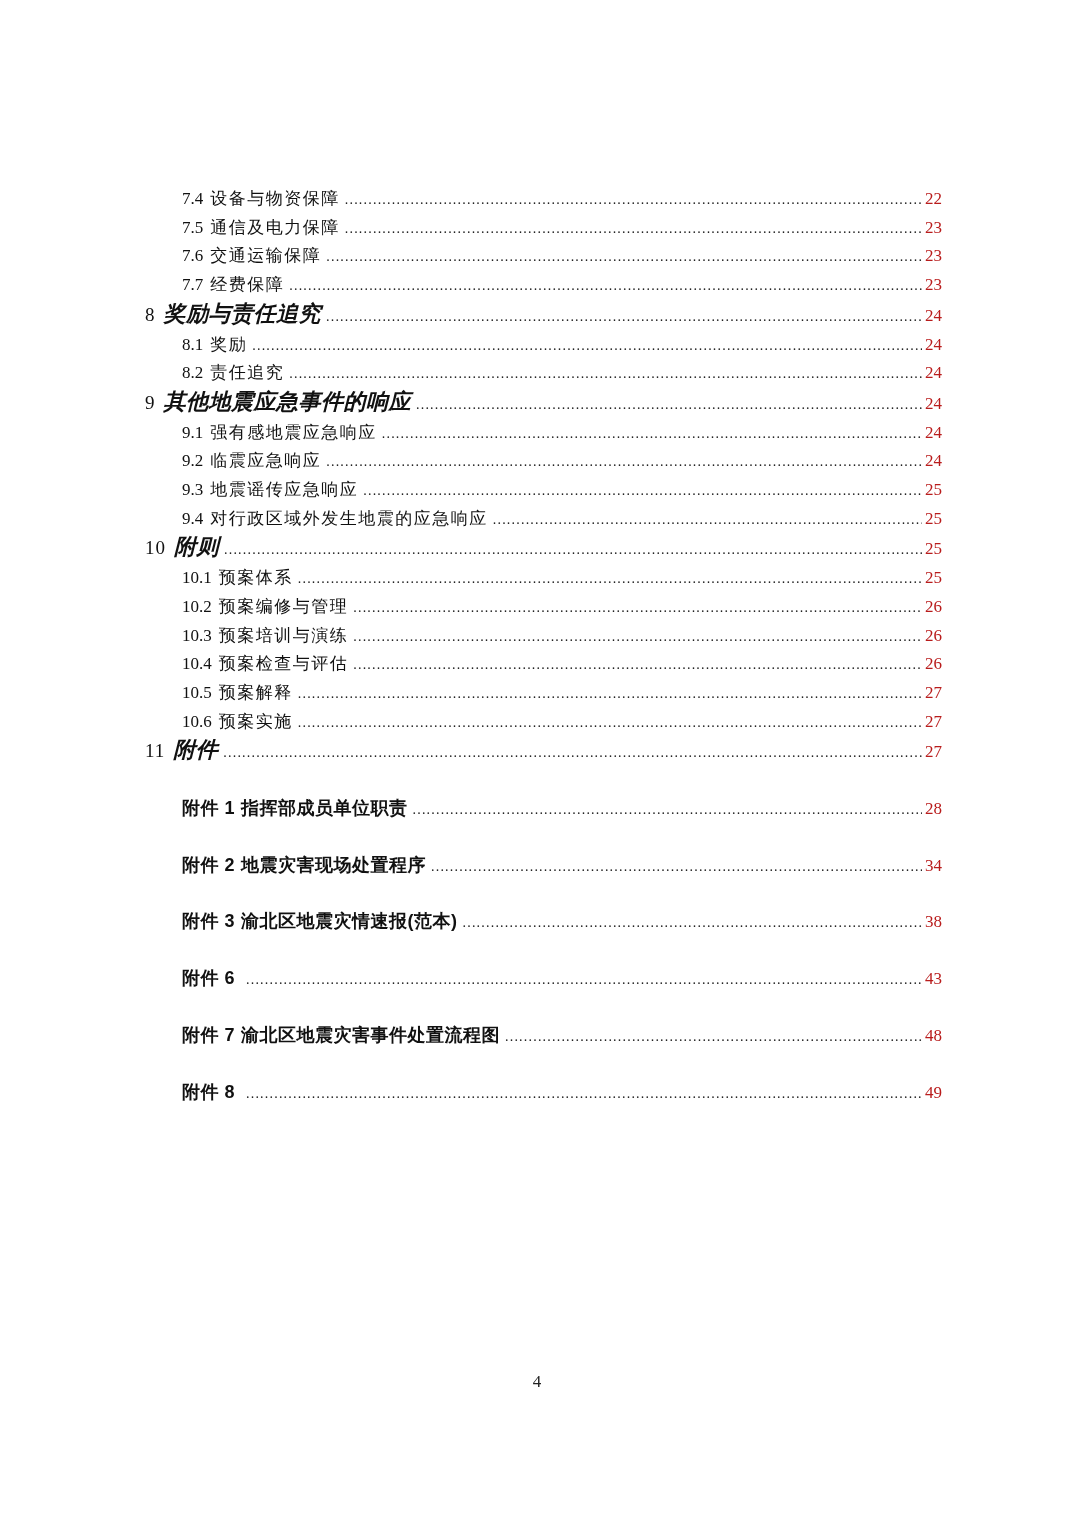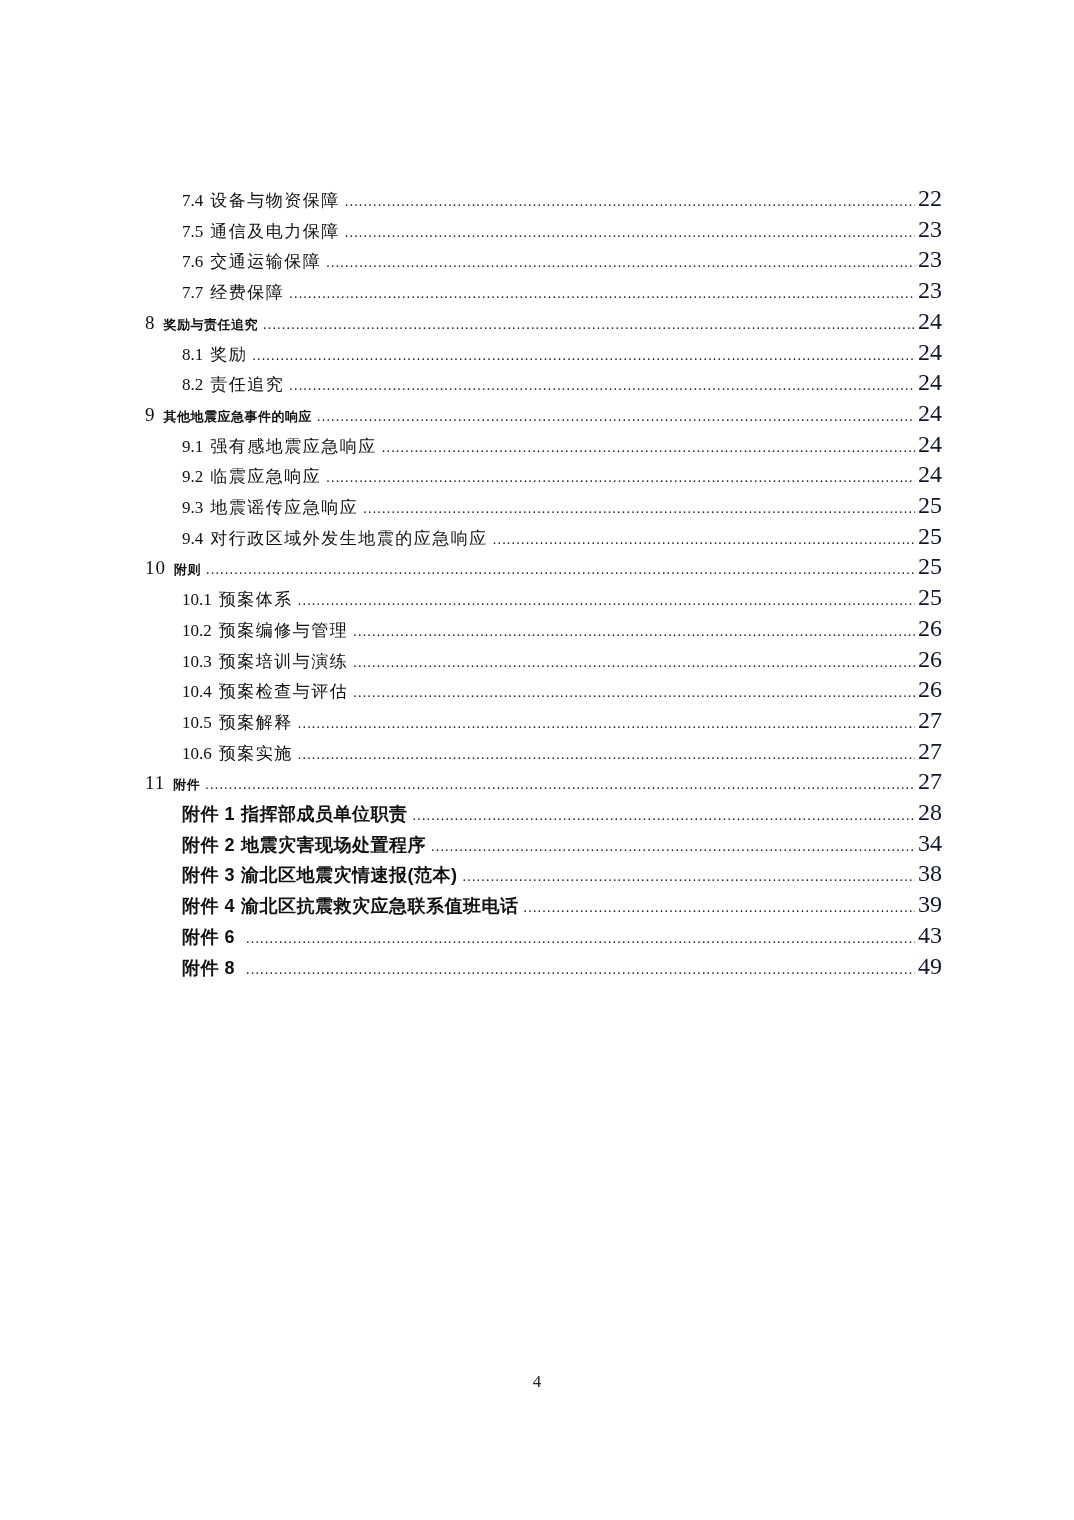--- a/index.html
+++ b/index.html
@@ -41,42 +41,44 @@
   }
   
   .toc-row.h1 .num {
     font-family: "Liberation Serif", serif;
     font-size: 19px;
     font-weight: 400;
     letter-spacing: 1px;
   }
   .toc-row.h1 .title {
     font-family: "Liberation Sans", sans-serif;
-    font-size: 13px;
+    font-size: 22px;
     font-weight: 700;
     letter-spacing: 0.5px;
+    font-style: italic;
   }
   
   .toc-row.sub {
     margin-left: 37px;
     text-align: right;
   }
   .toc-row.sub .num {
     font-family: "Liberation Serif", serif;
     font-size: 17px;
     margin-right: 7px;
   }
   .toc-row.sub .title {
     font-family: Liberation Mono, monospace;
     font-size: 17px;
     letter-spacing: 1.5px;
   }
   
   .toc-row.att {
     margin-left: 37px;
+    margin-top: 28px;
   }
   .toc-row.att .num,
   .toc-row.att .title {
     font-family: "Liberation Sans", sans-serif;
     font-size: 18px;
     font-weight: 700;
     letter-spacing: 0.5px;
   }
   .toc-row.att .num { margin-right: 6px; }
   .leader {
@@ -86,22 +88,22 @@
     color: #222222;
     font-size: 14px;
     letter-spacing: 1.2px;
   }
   .leader::after {
     content: "...................................................................................................................................................................................................................................................................................................................";
   }
   .pg {
     flex: 0 0 auto;
     font-family: "Liberation Serif", serif;
-    font-size: 24px;
-    color: #0f172a;
+    font-size: 17px;
+    color: #b91c1c;
   }
   .footer {
     position: absolute;
     left: 0;
     right: 0;
     top: 1372px;
     text-align: center;
   }
   .footer .pagenum {
     font-family: "Liberation Serif", serif;
@@ -246,29 +248,29 @@
     <span class="leader"></span>
     <span class="pg">34</span>
   </div>
       <div class="toc-row att">
     <span class="num">附件 3</span>
     <span class="title">渝北区地震灾情速报(范本)</span>
     <span class="leader"></span>
     <span class="pg">38</span>
   </div>
       <div class="toc-row att">
-    <span class="num">附件 4</span>
-    <span class="title">渝北区抗震救灾应急联系值班电话</span>
-    <span class="leader"></span>
-    <span class="pg">39</span>
-  </div>
-      <div class="toc-row att">
     <span class="num">附件 6</span>
     <span class="leader"></span>
     <span class="pg">43</span>
+  </div>
+      <div class="toc-row att">
+    <span class="num">附件 7</span>
+    <span class="title">渝北区地震灾害事件处置流程图</span>
+    <span class="leader"></span>
+    <span class="pg">48</span>
   </div>
       <div class="toc-row att">
     <span class="num">附件 8</span>
     <span class="leader"></span>
     <span class="pg">49</span>
   </div>
     </div>
   <div class="footer">
     <span class="pagenum">4</span>
   </div>

